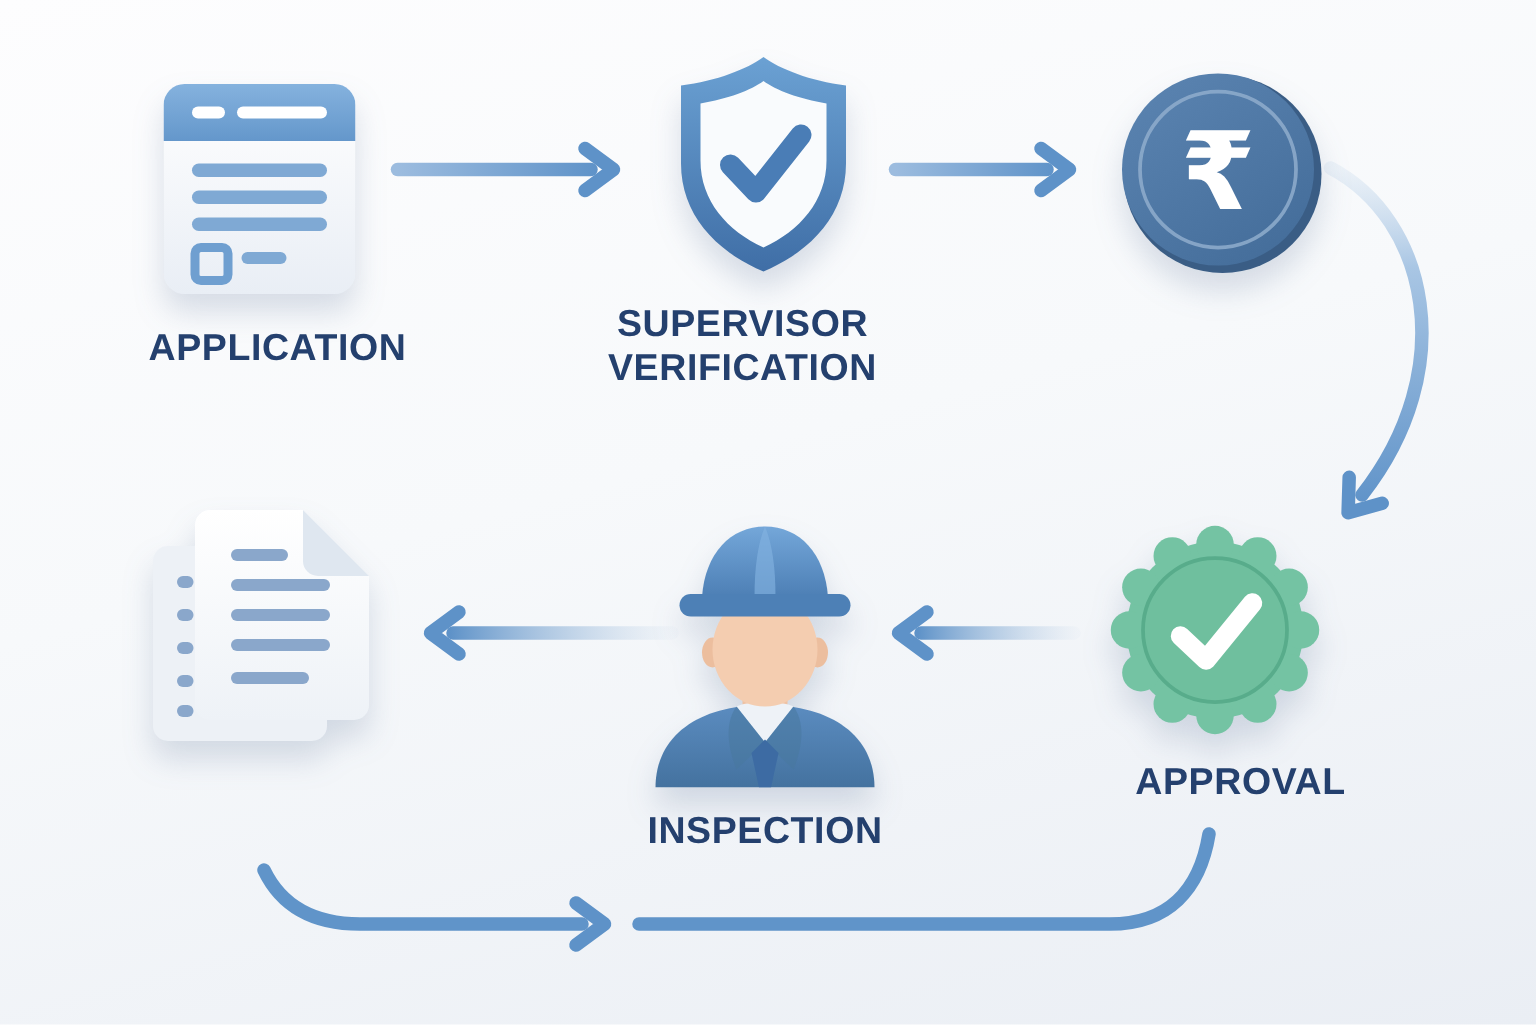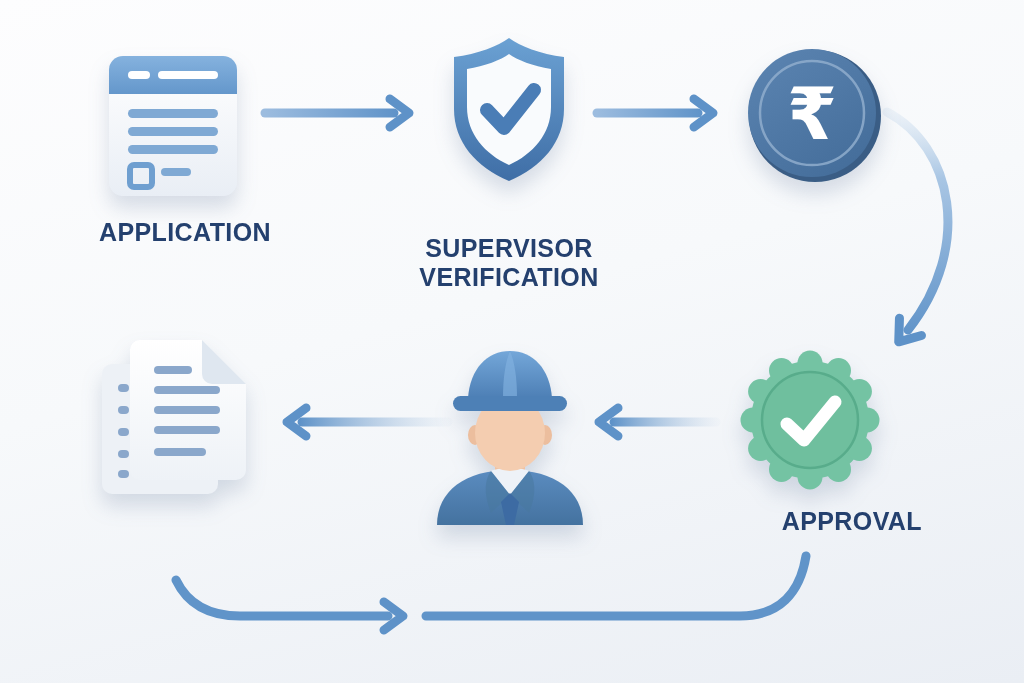--- a/index.html
+++ b/index.html
@@ -98,21 +98,21 @@
         <linearGradient id="shieldG" x1="0" y1="0" x2="0" y2="1">
           <stop offset="0" stop-color="#6ba1d3"></stop>
             <stop offset="1" stop-color="#3f6ea6"></stop>
         </linearGradient>
       </defs>
       <path d="M66,5 C77,13 97,21 121,24 L121,76 C121,109 99,134 66,148 C33,134 11,109 11,76 L11,24 C35,21 55,13 66,5 Z" fill="url(#shieldG)"></path>
       <path d="M66,21 C74,27 90,33 108,36 L108,74 C108,101 90,121 66,132 C42,121 24,101 24,74 L24,36 C42,33 58,27 66,21 Z" fill="#f9fbfd"></path>
       <path d="M44,77 L61,95 L91,57" stroke="#4a7db6" stroke-width="14" fill="none" stroke-linecap="round" stroke-linejoin="round"></path>
     </svg>
   </div>
-  <div class="label" style="left:398px;top:202px;width:222px;margin-top:32px;">SUPERVISOR VERIFICATION</div>
+  <div class="label" style="left:384px;top:202px;width:222px;">SUPERVISOR VERIFICATION</div>
 
   <div class="step" style="left:746px;top:47px;">
     <svg class="icon-shadow" width="136" height="136" viewBox="0 0 136 136">
       <defs>
         <linearGradient id="coinG" x1="0" y1="0" x2="0.7" y2="1">
           <stop offset="0" stop-color="#5c85b2"></stop>
             <stop offset="1" stop-color="#456e9b"></stop>
         </linearGradient>
       </defs>
       <circle cx="69" cy="69" r="66" fill="#3a5d85"></circle>
@@ -136,21 +136,21 @@
           <circle cx="20.6" cy="41.5" r="12.5"></circle>
         <circle cx="41.5" cy="20.6" r="12.5"></circle>
           <circle cx="70" cy="13" r="12.5"></circle>
         <circle cx="98.5" cy="20.6" r="12.5"></circle>
           <circle cx="119.4" cy="41.5" r="12.5"></circle>
       </g>
       <circle cx="70" cy="70" r="48" fill="#6fbf9e" stroke="#58ac8b" stroke-width="2.5"></circle>
       <path d="M47,74 L64,90 L95,52" stroke="#ffffff" stroke-width="13" fill="none" stroke-linecap="round" stroke-linejoin="round"></path>
     </svg>
   </div>
-  <div class="label" style="left:700px;top:507px;width:222px;text-align:right;">APPROVAL</div>
+  <div class="label" style="left:716px;top:507px;width:222px;">APPROVAL</div>
 
   <div class="step" style="left:425px;top:341px;">
     <svg class="icon-shadow" width="170" height="184" viewBox="0 0 170 184">
       <defs>
         <linearGradient id="hatG" x1="0" y1="0" x2="0" y2="1">
           <stop offset="0" stop-color="#74a7d9"></stop>
             <stop offset="1" stop-color="#4d7fb5"></stop>
         </linearGradient>
         <linearGradient id="suitG" x1="0" y1="0" x2="0" y2="1">
           <stop offset="0" stop-color="#5b8cc0"></stop>
@@ -172,20 +172,21 @@
       <ellipse cx="50" cy="94" rx="7" ry="10" fill="#ecbe9e"></ellipse>
       <ellipse cx="120" cy="94" rx="7" ry="10" fill="#ecbe9e"></ellipse>
 
       <ellipse cx="85" cy="92" rx="35" ry="38" fill="#f4cdb0"></ellipse>
 
       <path d="M85,10 C62,10 45,28 43,57 L127,57 C125,28 108,10 85,10 Z" fill="url(#hatG)"></path>
       <path d="M85,10 C80,22 78,38 78,57 L92,57 C92,38 90,22 85,10 Z" fill="#82b2e0" opacity="0.65"></path>
       <rect x="28" y="55" width="114" height="15" rx="7.5" fill="#4d80b6"></rect>
     </svg>
   </div>
+  <div class="label" style="left:398px;top:540px;width:224px;">INSPECTION</div>
 
   <div class="step" style="left:98px;top:338px;">
     <svg class="icon-shadow" width="155" height="160" viewBox="0 0 155 160">
       <defs>
         <linearGradient id="pageG" x1="0" y1="0" x2="0" y2="1">
           <stop offset="0" stop-color="#ffffff"></stop>
             <stop offset="1" stop-color="#eef2f7"></stop>
         </linearGradient>
       </defs>
 

